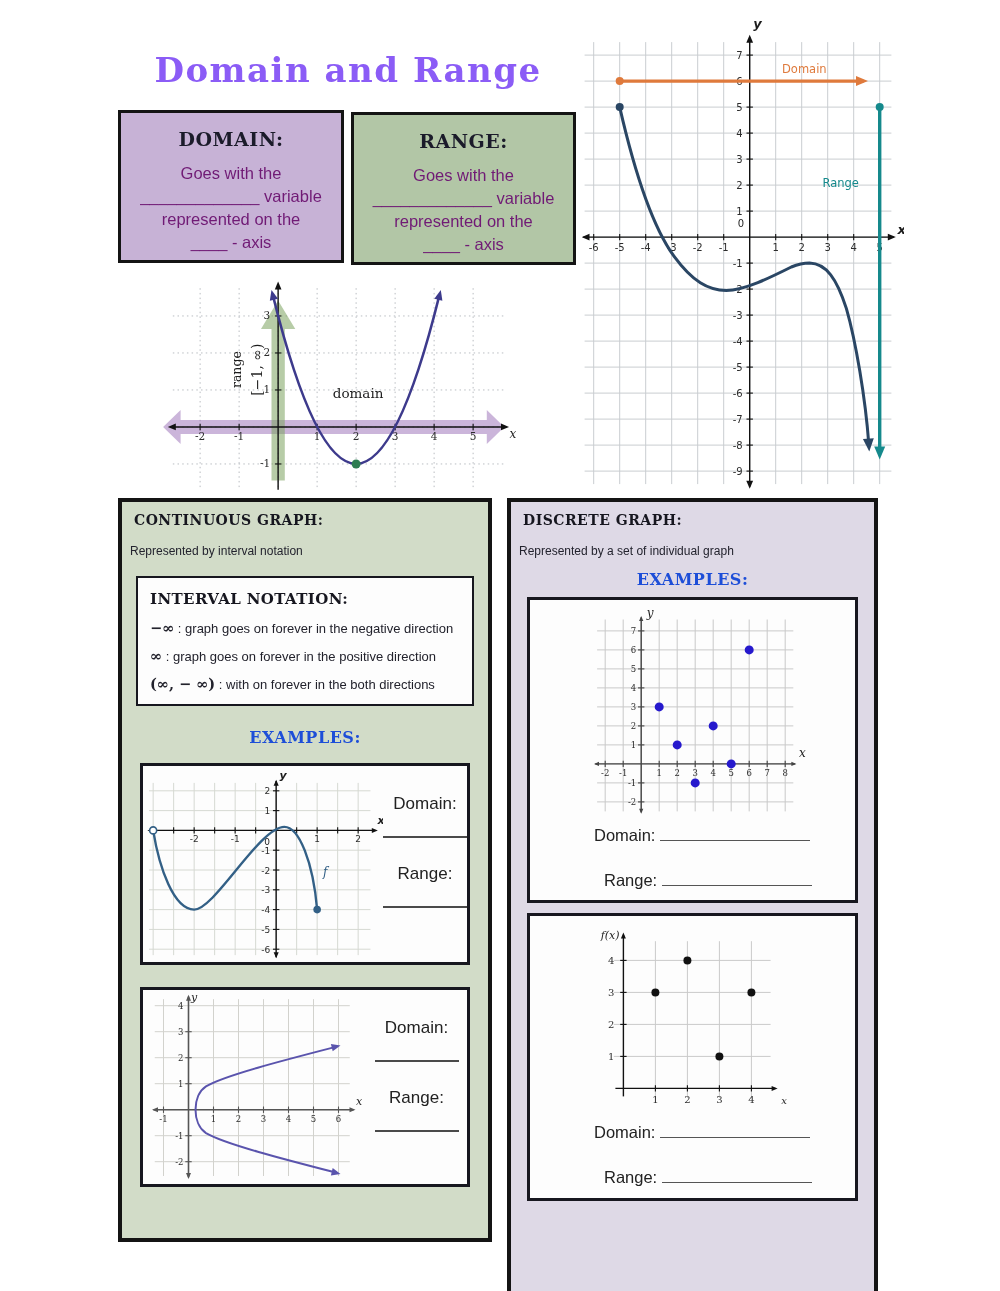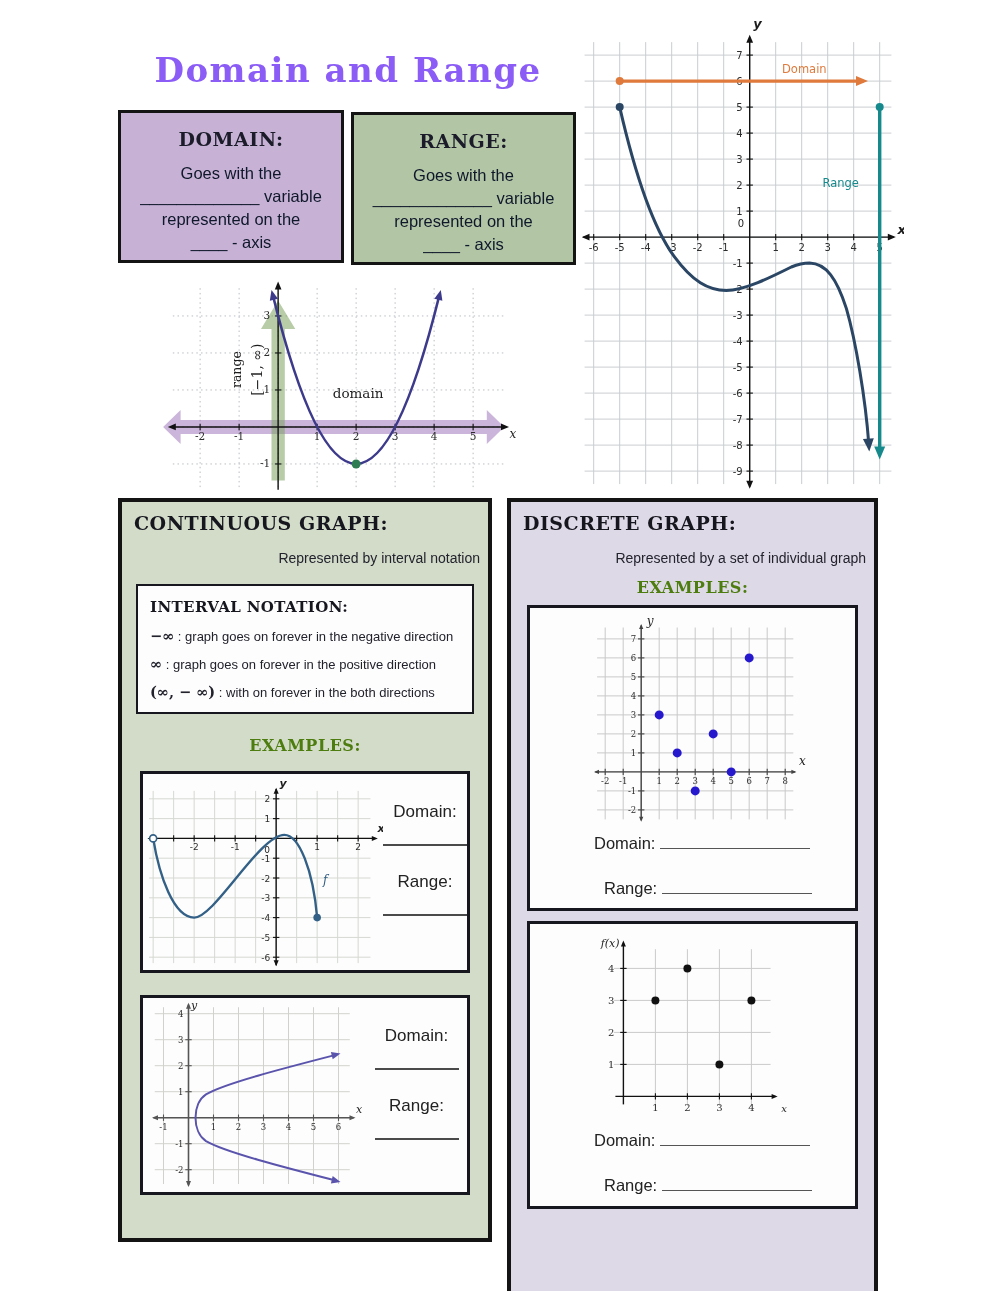--- a/index.html
+++ b/index.html
@@ -4,34 +4,34 @@
 <style>
   html,body{margin:0;padding:0}
   body{width:1000px;height:1291px;position:relative;background:#ffffff;
        font-family:"Liberation Sans",sans-serif;color:#1d1d28;overflow:hidden}
   .title{position:absolute;left:118px;top:50px;width:460px;text-align:center;
          font-family:"DejaVu Serif",serif;font-weight:bold;font-size:34px;letter-spacing:1.5px;color:#8b5cf6}
   .defbox{position:absolute;border:3px solid #141414;text-align:center;padding-top:12px;box-sizing:border-box}
   #domain-box{left:118px;top:110px;width:226px;height:153px;background:#c7b2d6}
   #range-box{left:351px;top:112px;width:225px;height:153px;background:#b2c6a6}
   .defbox h2{margin:3px 0 12px;font-family:"DejaVu Serif",serif;font-size:19px;letter-spacing:.5px;color:#1b1b2a}
-  .defbox .line{font-size:16.5px;line-height:1.4;color:#0f172a}
+  .defbox .line{font-size:16.5px;line-height:1.4;color:#701a75}
 
   .bigbox{position:absolute;border:4px solid #141414;box-sizing:border-box}
   #continuous-box{left:118px;top:498px;width:374px;height:744px;background:#d2dcc8}
   #discrete-box{left:507px;top:498px;width:371px;height:876px;background:#ded9e6}
-  .bigbox h2{margin:10px 0 0 12px;font-family:"DejaVu Serif",serif;font-size:19px;letter-spacing:.5px;color:#16161f}
-  .sub{text-align:right;margin:16px 8px 0;font-size:14px;color:#23232e}
+  .bigbox h2{margin:10px 0 0 12px;font-family:"DejaVu Serif",serif;font-size:14px;letter-spacing:.5px;color:#16161f}
+  .sub{text-align:left;margin:16px 8px 0;font-size:12px;color:#23232e}
   #interval-box{margin:18px auto 16px;width:338px;background:#fdfdfd;border:2px solid #17171f;
                 padding:10px 12px 12px;box-sizing:border-box}
   #interval-box h3{margin:2px 0 10px;font-family:"DejaVu Serif",serif;font-size:15px;letter-spacing:.4px;color:#16161f}
   .int-line{font-size:13px;margin:11px 0 0;color:#22222c}
   .int-line .sym{font-family:"DejaVu Serif",serif;font-weight:bold;font-size:14.5px}
   .examples-label{text-align:center;font-family:"DejaVu Serif",serif;font-weight:bold;
-                  font-size:16px;letter-spacing:.5px;color:#4d7c0f}
+                  font-size:16px;letter-spacing:.5px;color:#1d4ed8}
   #continuous-box .examples-label{margin-top:22px}
   #discrete-box .examples-label{margin-top:12px}
   .ex-box{background:#fdfdfd;border:3px solid #17171f;box-sizing:border-box;overflow:hidden}
   #cex1-box{margin:16px 18px 0;height:202px;display:flex}
   #cex2-box{margin:22px 18px 0;height:200px;display:flex}
   #cex1-box svg{margin:6px 0 0 4px}
   #cex2-box svg{margin:4px 0 0 8px}
   .ex-right{flex:1;display:flex;flex-direction:column;align-items:center;padding-top:28px}
   .ex-right .lbl{font-size:17px;color:#222}
   .ex-right .lbl.second{margin-top:26px}

